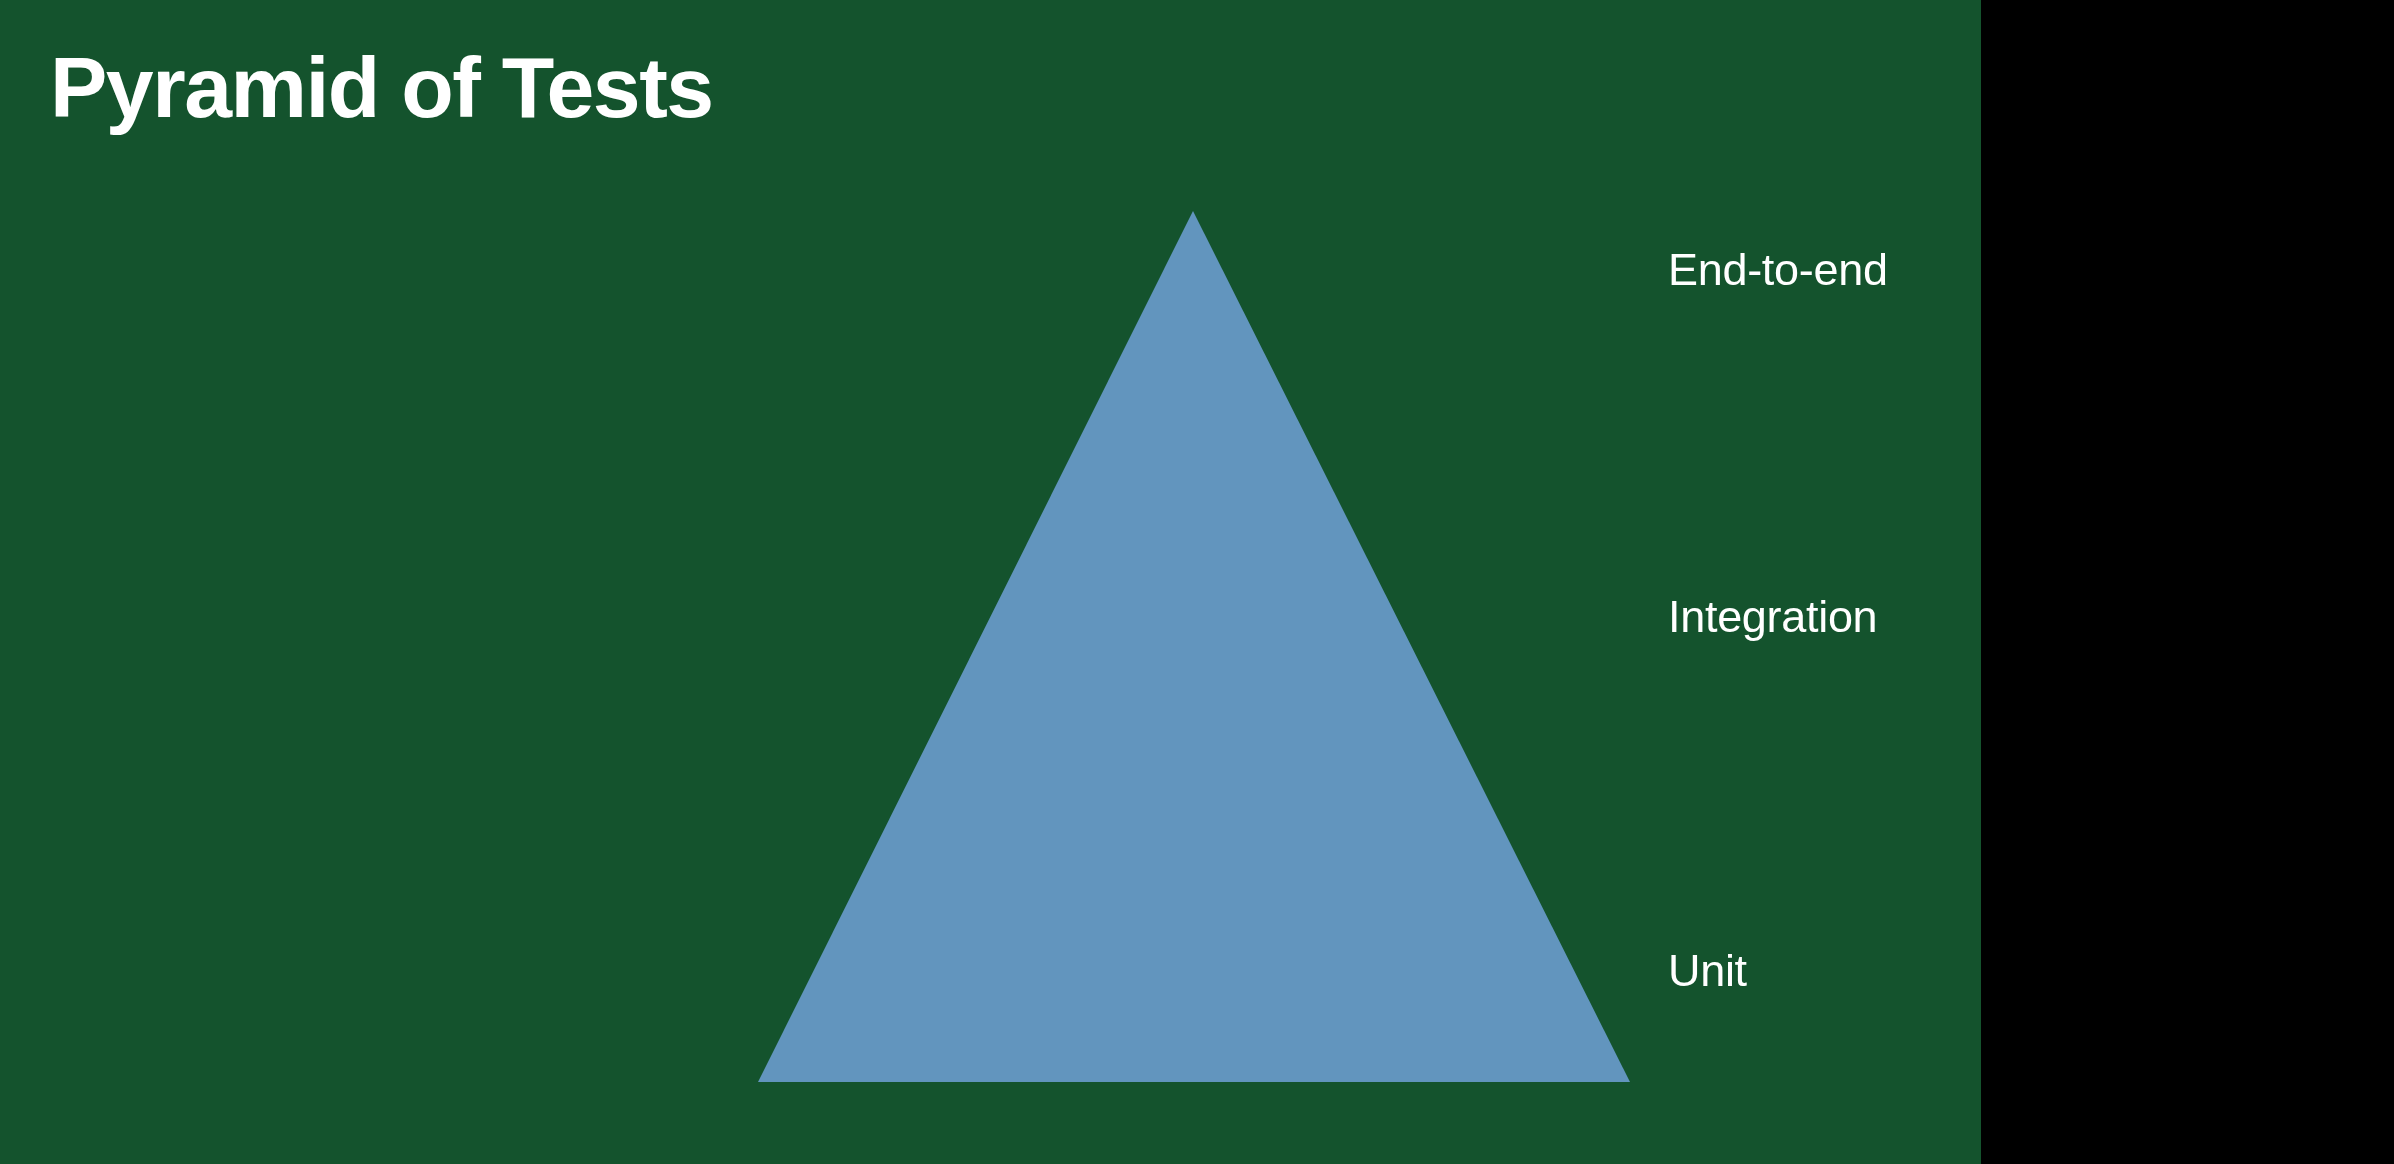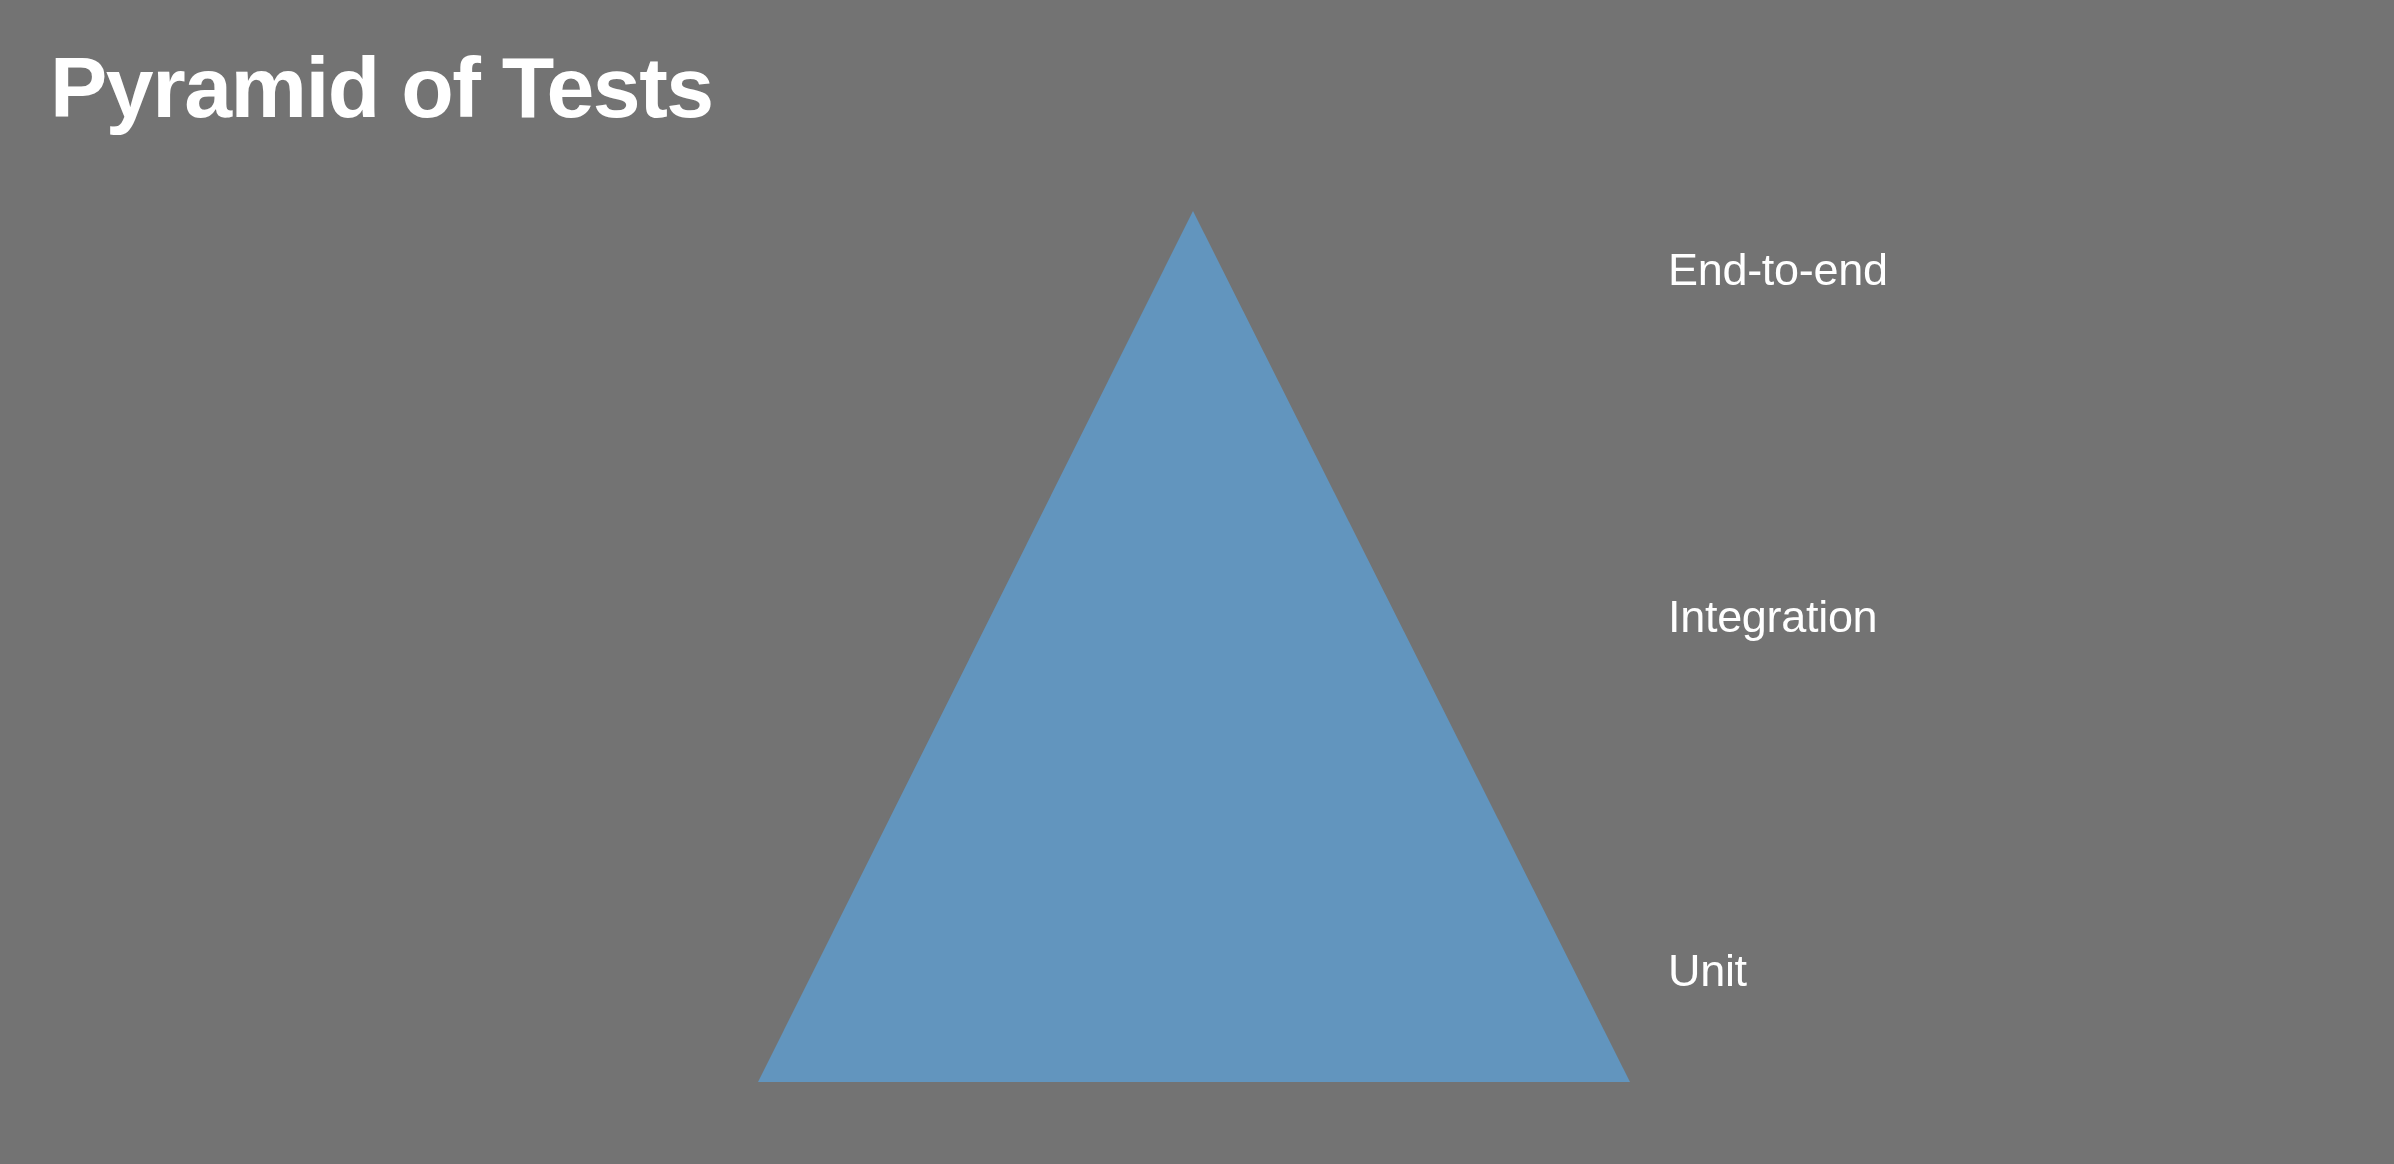--- a/index.html
+++ b/index.html
@@ -62,21 +62,21 @@
     color: #ffffff;
     white-space: nowrap;
   }
   #tier-label-0 { top: 246px; }
   #tier-label-1 { top: 593px; }
   #tier-label-2 { top: 947px; text-align: right; }
 </style>
 </head>
 <body style="background: rgb(0, 0, 0);">
 
-<div id="slide" style="background: #737373; width: 2394px; height: 1164px;">
+<div id="slide" style="background: #14532d; width: 1981px; height: 1164px;">
 
   <h1 id="slide-title" style="color: rgb(255, 255, 255);">Pyramid of Tests</h1>
 
   <div id="pyramid-figure">
     <svg id="pyramid-svg" viewBox="0 0 2394 1164" xmlns="http://www.w3.org/2000/svg">
       <polygon id="pyramid-triangle" points="1193,211 1630,1082 758,1082" fill="#6295be"></polygon>
     </svg>
   </div>
 
   <div class="tier-label" id="tier-label-0" style="color: rgb(255, 255, 255); left: 1668px; top: 246px;">End-to-end</div>

